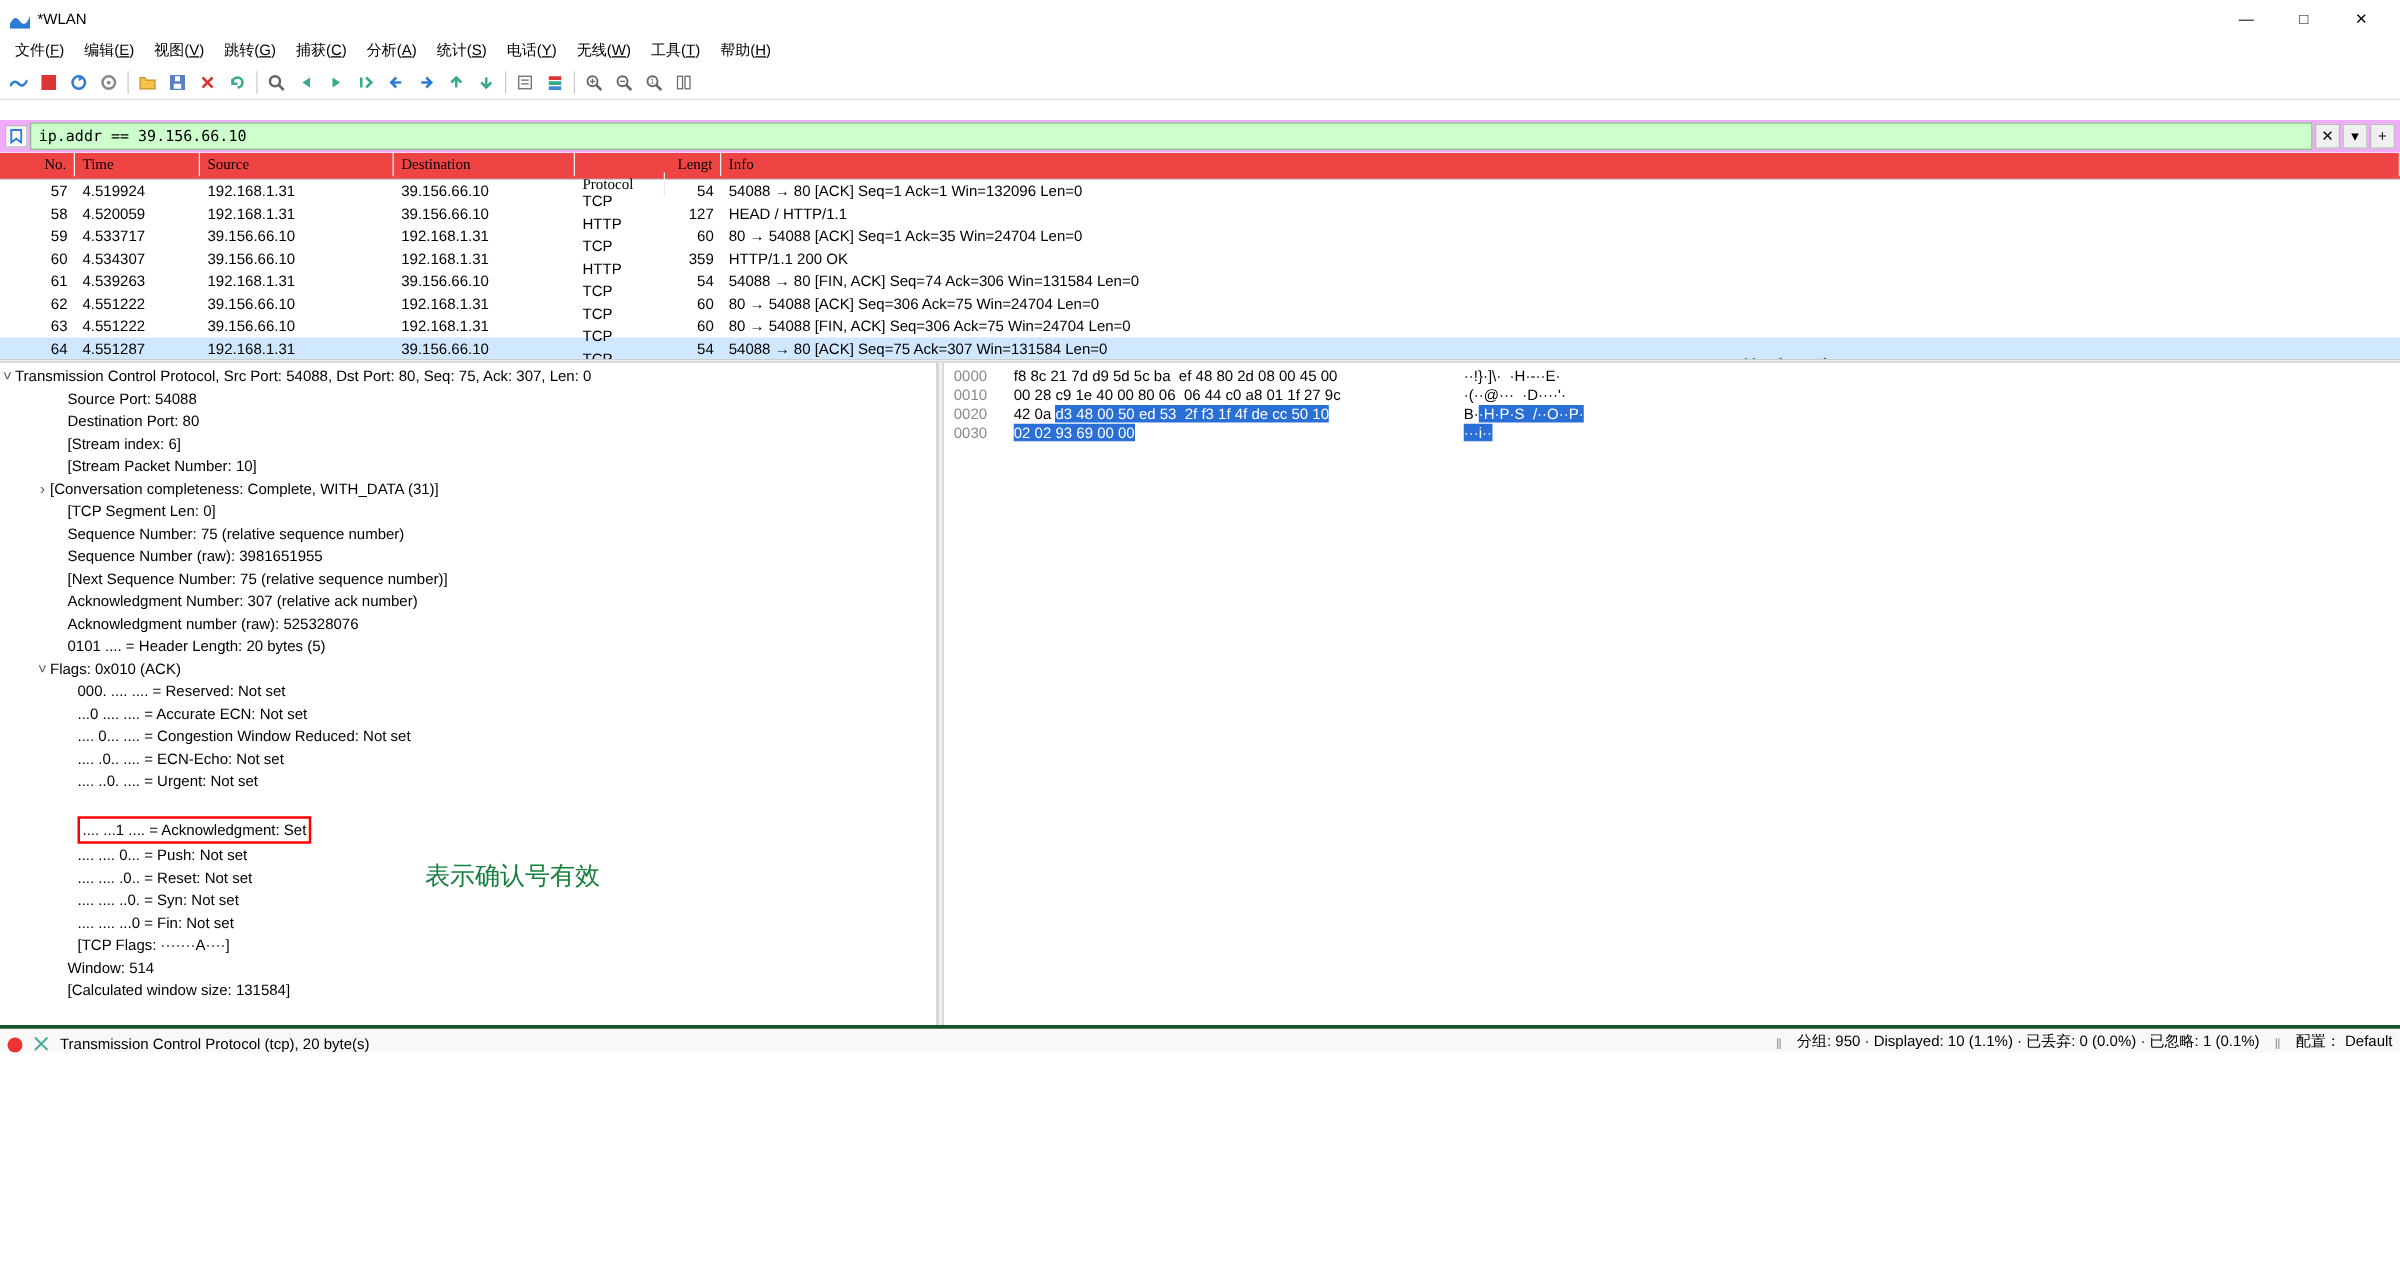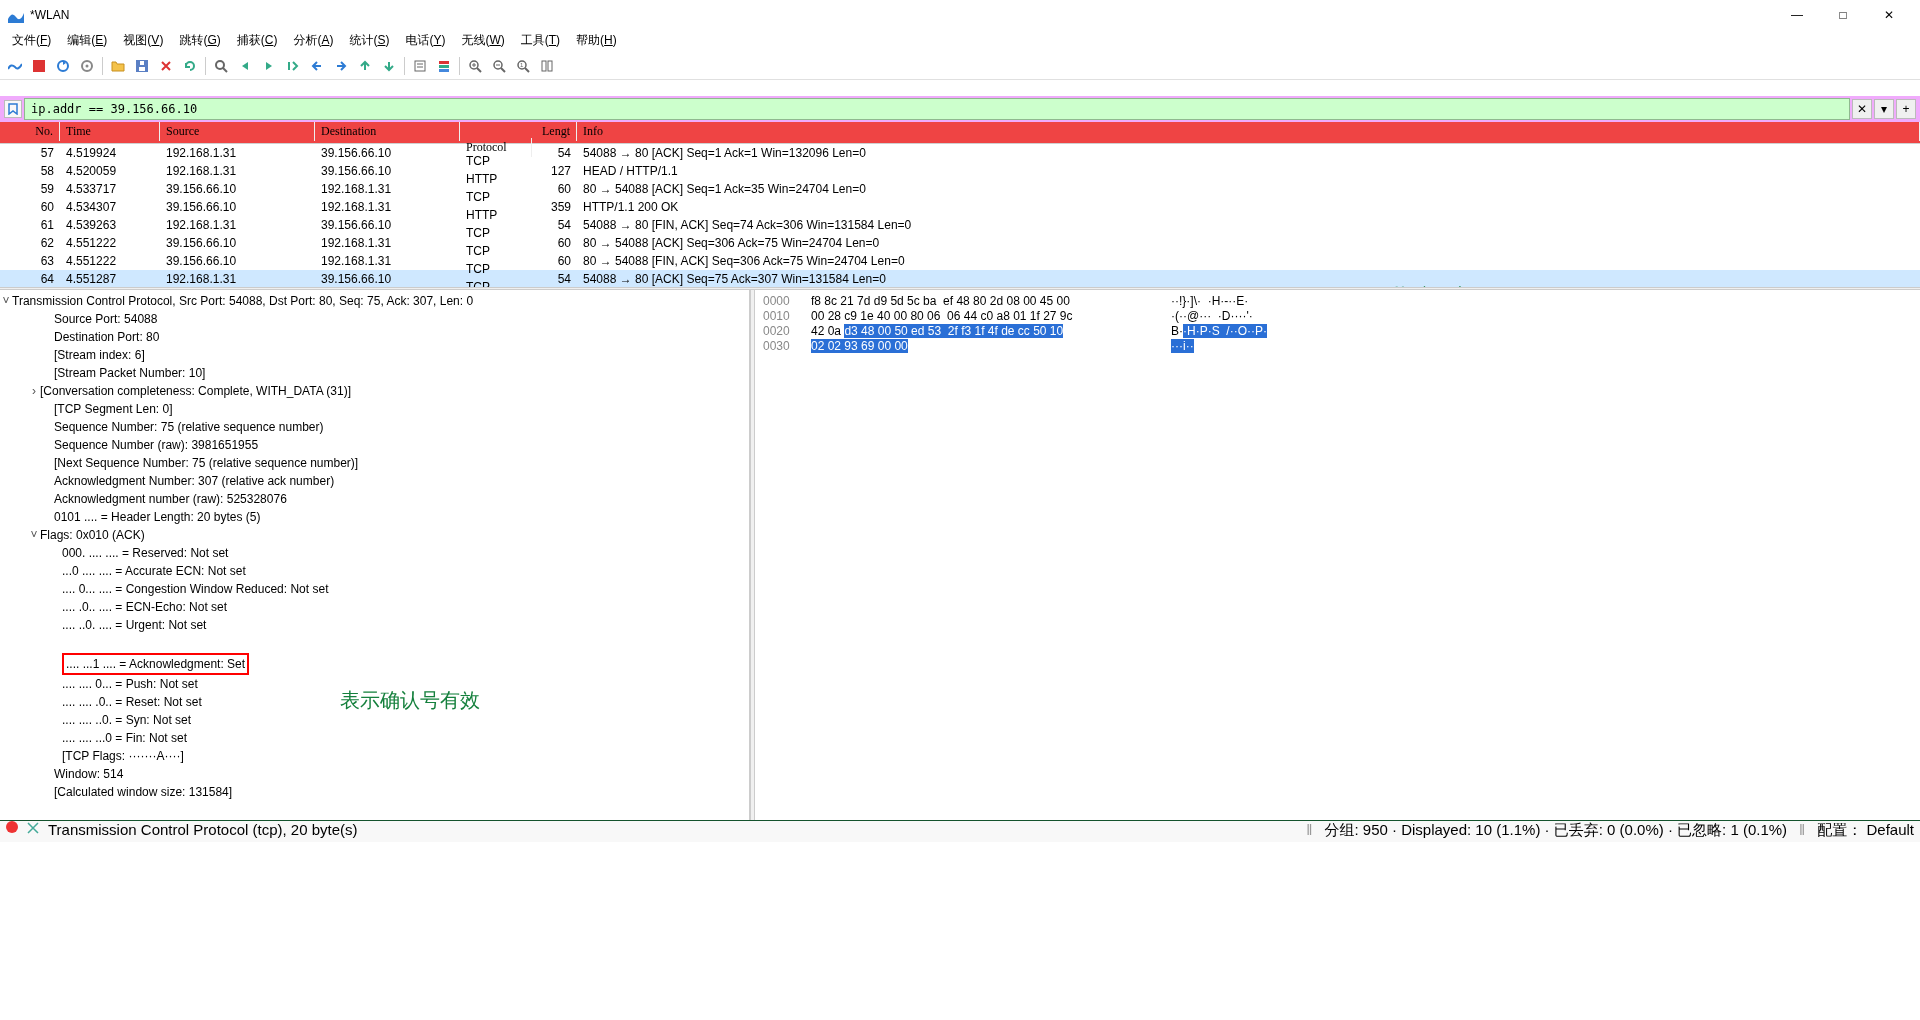--- a/index.html
+++ b/index.html
@@ -61,21 +61,21 @@
 .splitter-v { width: 5px; background: #f0f0f0; cursor: col-resize; border-left:1px solid #ccc;border-right:1px solid #ccc; }
 
 .hexpane { flex: 1; font-family: Consolas, monospace; font-size: 12px; padding: 4px 8px; overflow: auto; line-height: 15px; }
 .hexrow { display: flex; white-space: pre; }
 .hex-off { width: 48px; color: #888; }
 .hex-bytes { width: 360px; }
 .hex-ascii { flex:1; }
 .hex-sel { background: #2a6fd6; color: #fff; }
 
 
-.statusbar { height: 22px; border-top: 1px solid #14532d; display: flex; align-items: flex-start; padding: 0 6px; font-size: 15px; background: #f8f8f8; gap: 8px; }
+.statusbar { height: 22px; border-top: 3px solid #14532d; display: flex; align-items: flex-end; padding: 0 6px; font-size: 12px; background: #f8f8f8; gap: 8px; }
 .status-dot { width: 12px; height: 12px; border-radius: 50%; background: #e33; }
 .statusbar .spacer { flex: 1; }
 .status-sep { color: #999; margin: 0 4px; }
 
 
 .anno-red { position: absolute; color: #15803d; font-family: "Microsoft YaHei", sans-serif; font-size: 26px; font-weight: 500; pointer-events: none; text-align: center; }
 .anno-watermark { top: 160px; right: 420px; }
 .anno-ack { top: 397px; left: 340px; font-size: 20px; }
 
 

